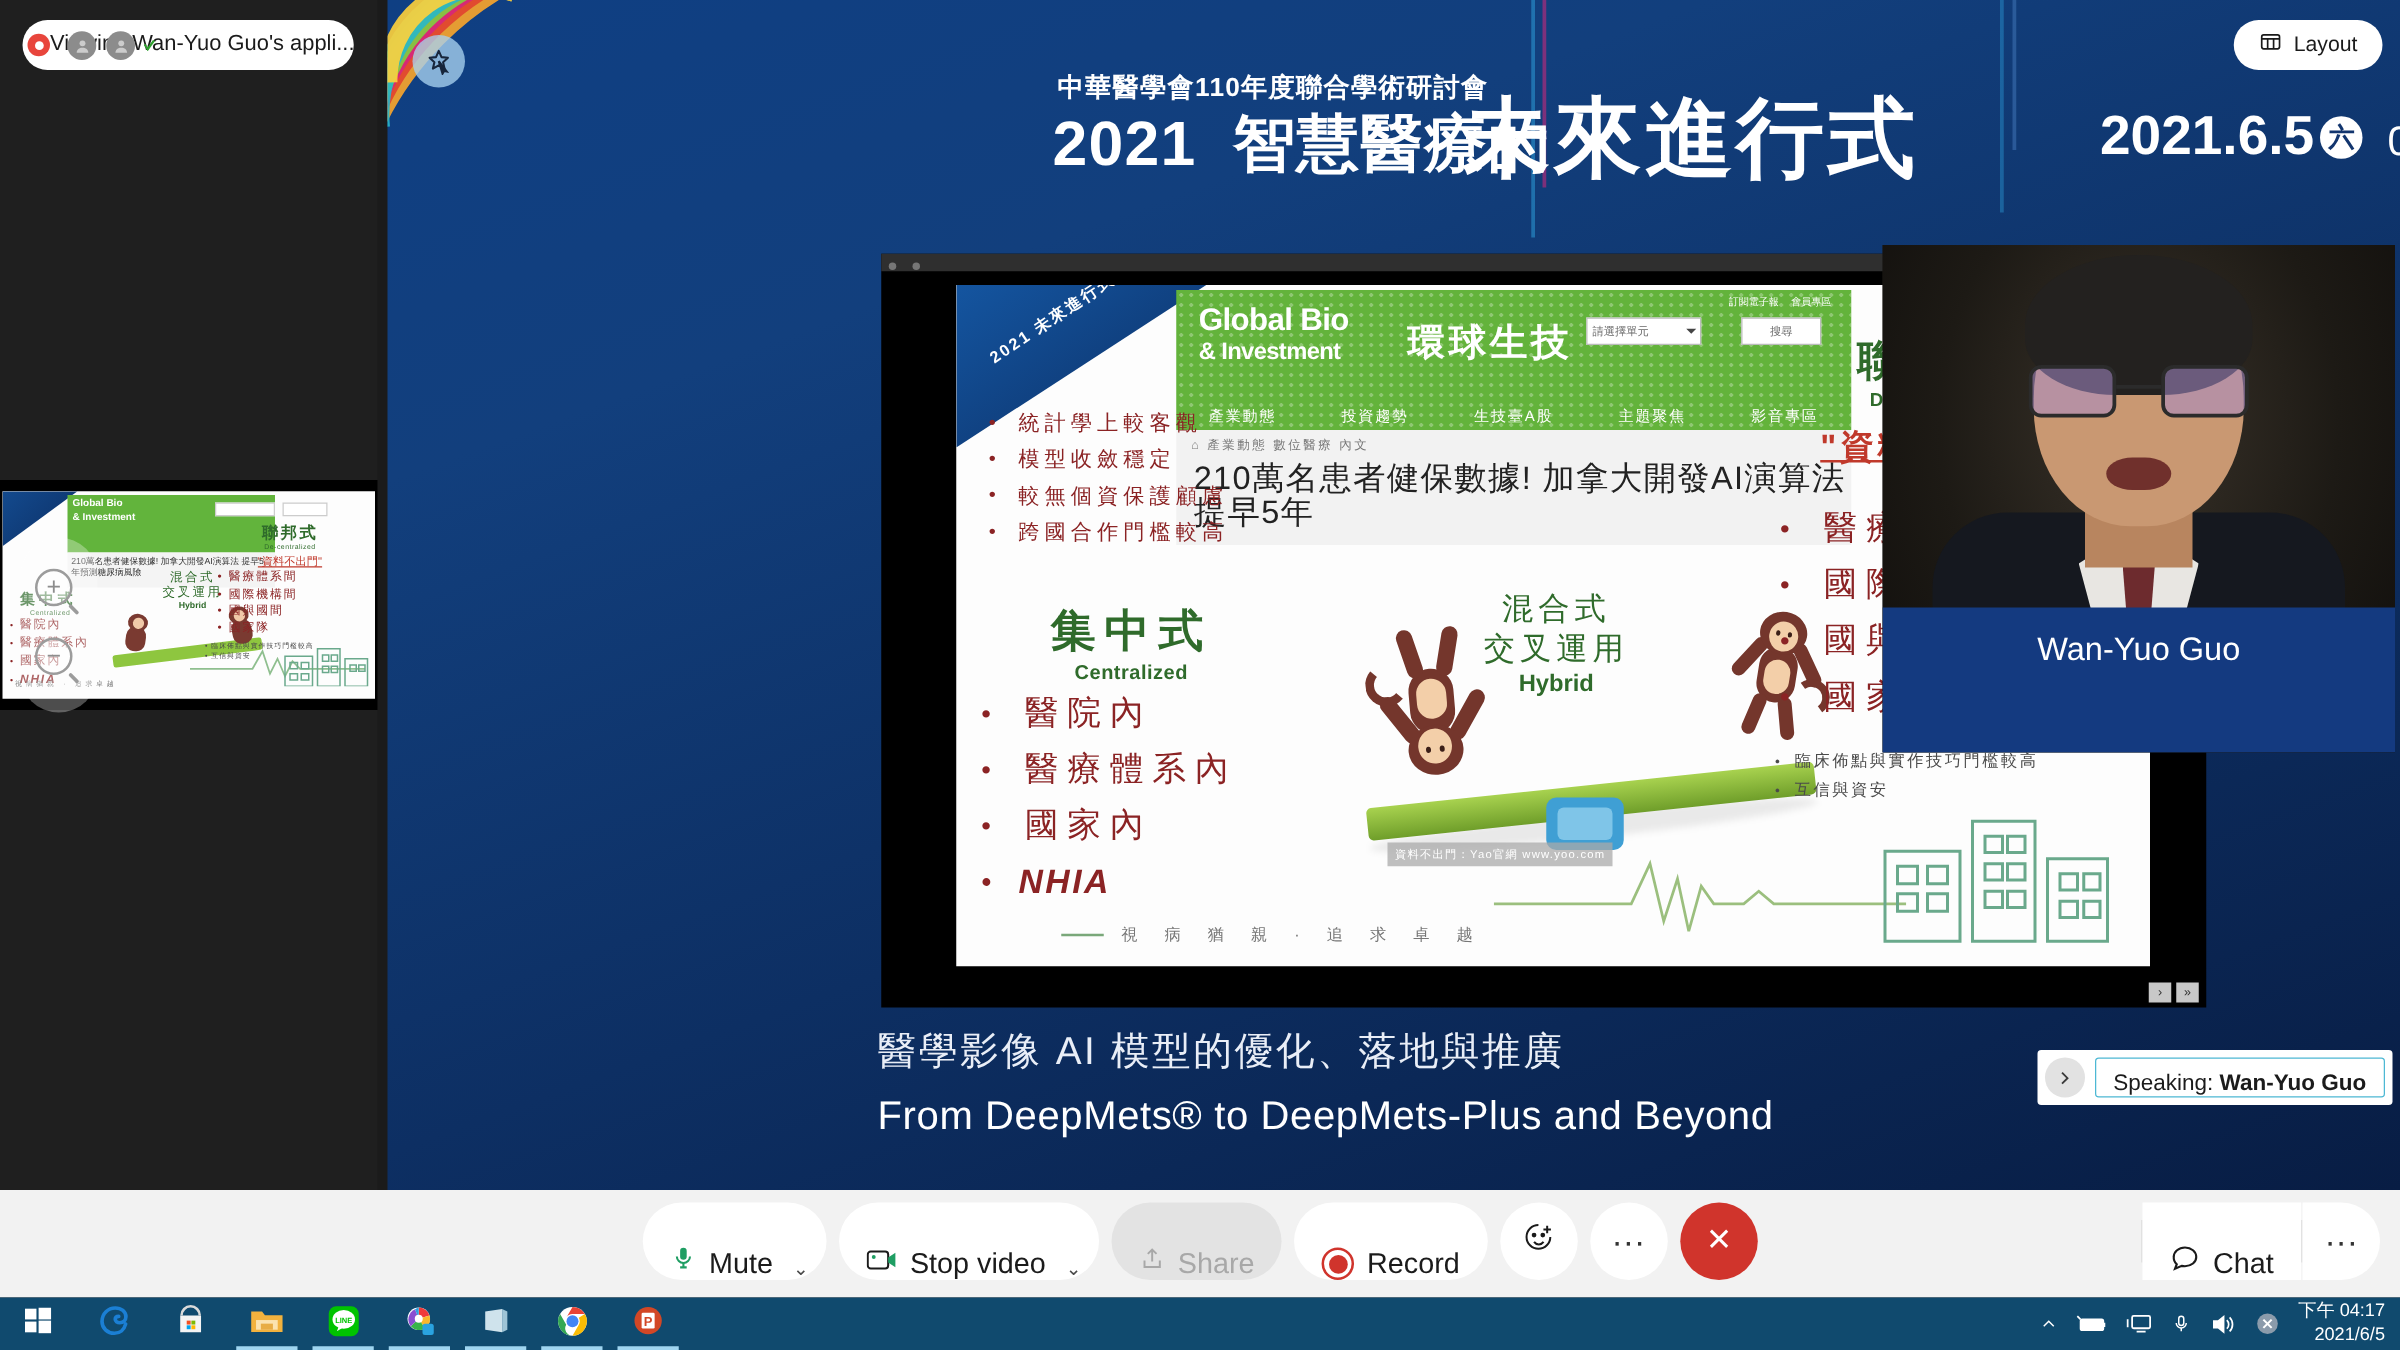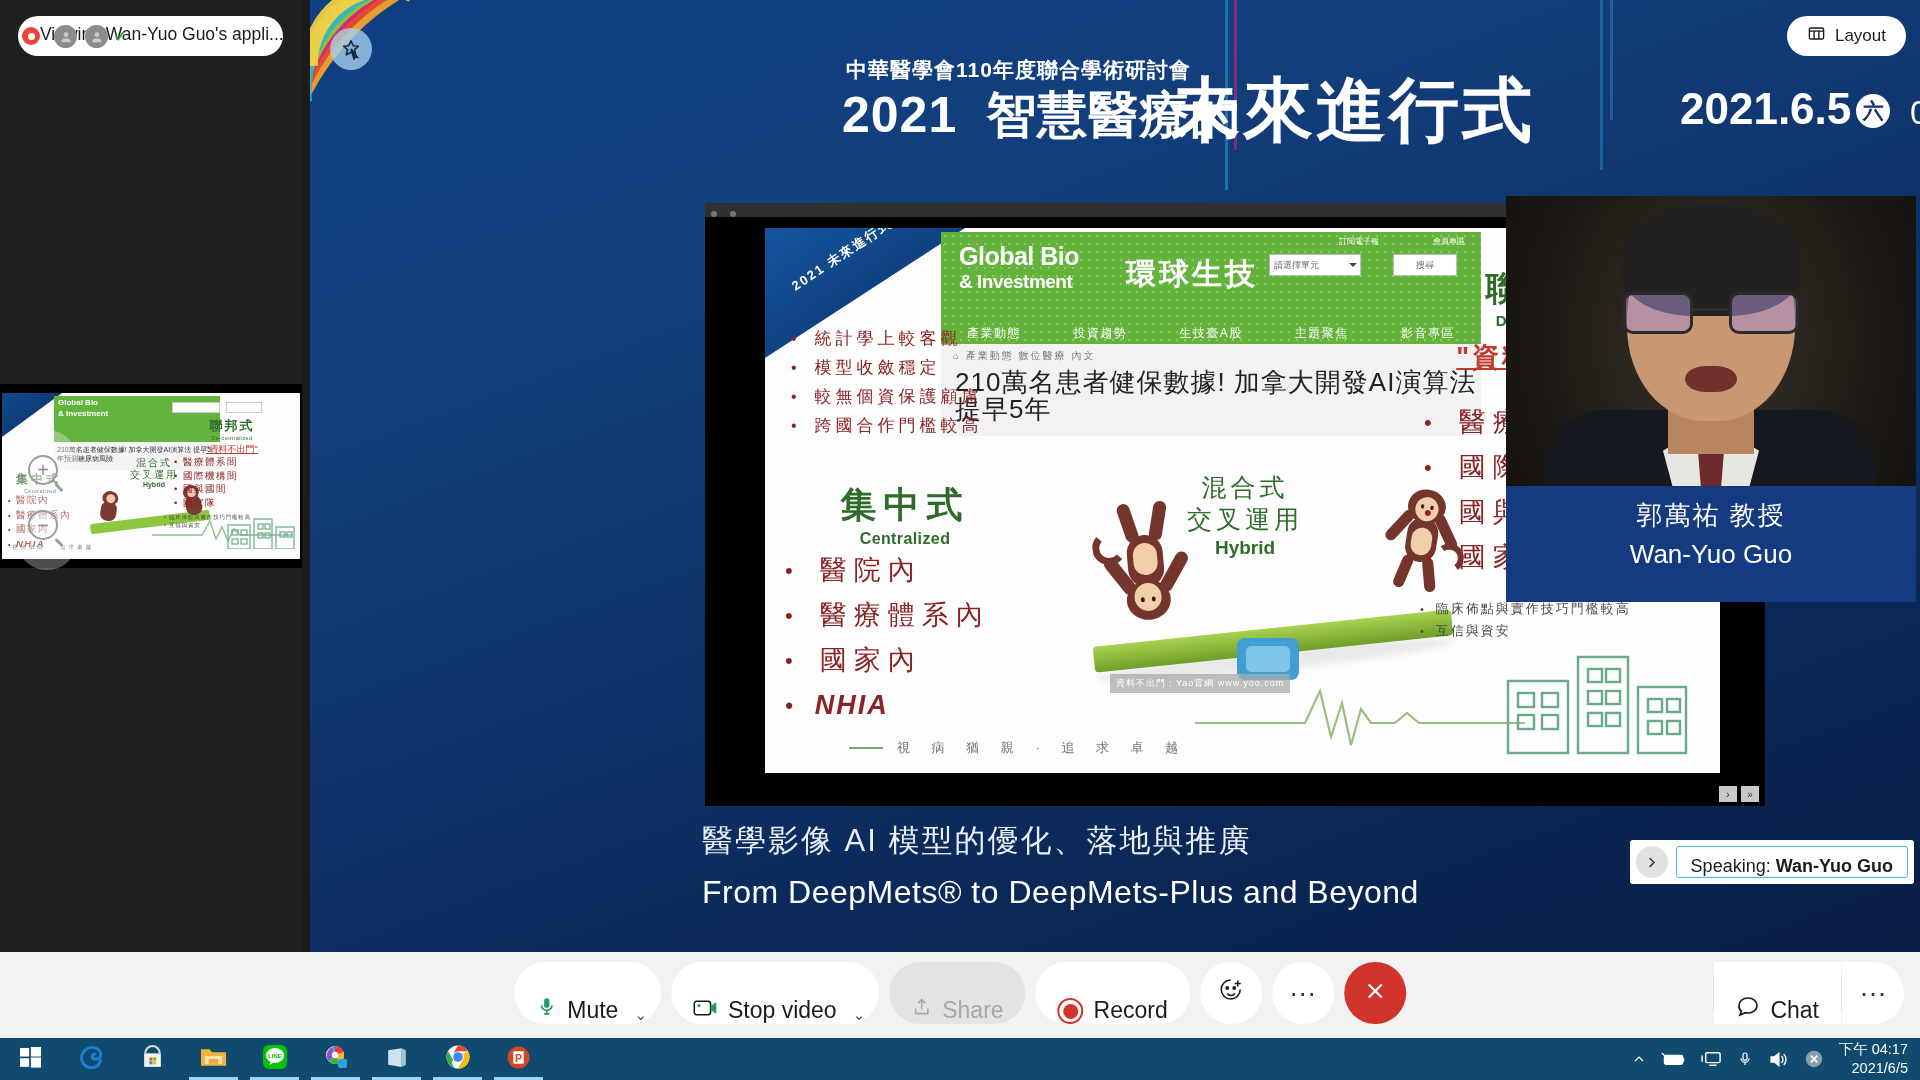--- a/index.html
+++ b/index.html
@@ -182,21 +182,21 @@
   .gb-logo small{ display:block; font-size:19px; font-weight:bold; }
   .gb-cn { position:absolute; left:185px; top:22px; color:#fff; font-weight:bold;
     font-size:30px; letter-spacing:3px; z-index:2;}
   .gb-sel { position:absolute; right:120px; top:22px; width:92px; height:22px;
     background:#fff; border:1px solid #bbb; z-index:3; font-size:9px; color:#6a6a6a; padding:4px;}
   .gb-sel::after{content:"";position:absolute;right:3px;top:8px;border:4px solid transparent;border-top-color:#444;}
   .gb-btn { position:absolute; right:24px; top:22px; width:64px; height:22px;
     background:#fff; border:1px solid #bbb; z-index:3; font-size:9px; color:#6a6a6a;
     display:flex;align-items:center;justify-content:center;}
   .gb-topl{position:absolute;right:16px;top:4px;display:flex;gap:10px;z-index:3;}
-  .gb-topl span{font-size:8px;color:#fff;margin-left:44px;}
+  .gb-topl span{font-size:8px;color:#fff;}
   .gb-nav { position:absolute; left:0; bottom:2px; width:100%;
     display:flex; justify-content:space-around; align-items:center; z-index:2;}
   .gb-nav span{ color:#fff; font-size:12px; letter-spacing:1.5px;}
 
   .sl-news { position:absolute; left:176px; top:116px; width:540px; height:92px;
     background:#f2f2f2; }
   .sl-news .crumbs{ font-size:10px; color:#777; padding:5px 0 0 12px; letter-spacing:2px;}
   .sl-news .hd { font-size:26px; color:#222; padding:6px 0 0 14px; letter-spacing:1px;
     line-height:27px; font-weight:500;}
 
@@ -708,21 +708,20 @@
       <div class="pv-neck"></div>
       <div class="pv-head"></div>
       <div class="pv-hair"></div>
       <div class="pv-glass">
         <div class="lens l"></div>
           <div class="br"></div>
           <div class="lens r"></div>
       </div>
       <div class="pv-mouth"></div>
       <div class="pv-name">
-        <div class="cn">郭萬祐 教授</div>
         <div class="en">Wan-Yuo Guo</div>
       </div>
     </div>
 
     <div class="speakbar">
       <div class="speak-arrow">
         <svg width="15" height="15" viewBox="0 0 24 24" fill="none" stroke="#3a3a3a" stroke-width="2.4">
           <path d="M9 5l7 7-7 7"></path>
         </svg>
       </div>

